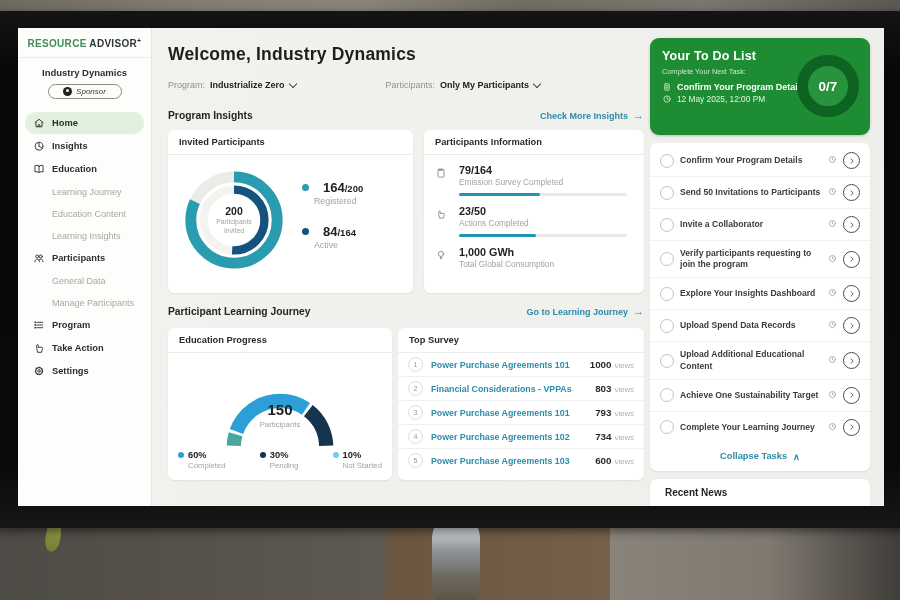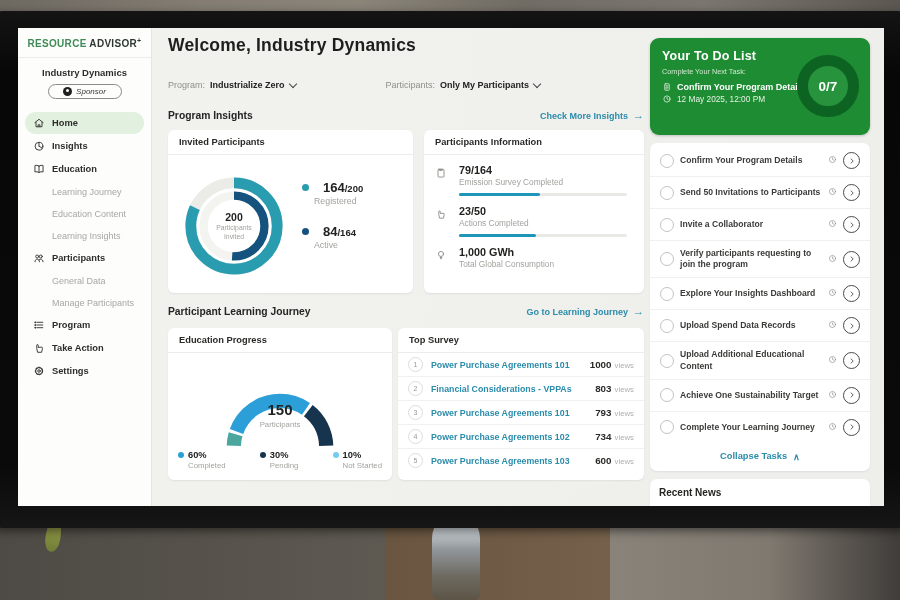--- a/index.html
+++ b/index.html
@@ -44,36 +44,36 @@
     padding:0 8px;border-radius:12px;cursor:pointer}
   .nav-item.active{background:#e2f1df}
   .nav-label{font-size:9.3px;font-weight:bold;color:#2d2d2b}
   .nav-ico{width:12px;height:12px;flex:0 0 auto;display:flex}
   .nav-ico svg{width:12px;height:12px;stroke:#3c3c3a;fill:none;stroke-width:1.3;
     stroke-linecap:round;stroke-linejoin:round}
   .nav-sub{height:21px;margin:1px 7px;padding:0 8px 0 27px;display:flex;align-items:center;cursor:pointer}
   .nav-sub .nav-label{color:#a7a7a3;font-weight:normal;font-size:9px}
   
   .main{position:absolute;left:134px;top:0;width:498px;height:478px}
-  .welcome{position:absolute;left:16px;top:7px;font-size:17.5px;font-weight:bold;color:#1e1e1c;letter-spacing:.2px}
+  .welcome{position:absolute;left:16px;top:16px;font-size:17.5px;font-weight:bold;color:#1e1e1c;letter-spacing:.2px}
   .filters{position:absolute;left:16px;top:52px;display:flex;gap:90px}
   .filter{display:flex;align-items:center;gap:5px;cursor:pointer}
   .f-label{color:#8f8f8b;font-size:9px}
   .f-value{font-size:9px;font-weight:bold;color:#222}
   .chev{width:5px;height:5px;border-right:1.4px solid #444;border-bottom:1.4px solid #444;
     transform:rotate(45deg);margin-top:-3px}
   .sec-head{position:absolute;display:flex;justify-content:space-between;align-items:center;
     left:16px;width:476px}
   .sec-title{font-size:10.3px;font-weight:bold;color:#252523}
   .sec-link{font-size:9px;font-weight:bold;color:#2b8cab;cursor:pointer;display:flex;gap:5px;align-items:center}
   .card{position:absolute;background:#fff;border-radius:6px;box-shadow:0 1px 2px rgba(0,0,0,.07);
     box-sizing:border-box}
   .card-head{padding:7px 11px;border-bottom:1px solid #ececea;font-size:9.3px;font-weight:bold;color:#2a2a28}
   
-  .donut-wrap{position:absolute;left:12px;top:42px;width:108px;height:108px}
+  .donut-wrap{position:absolute;left:12px;top:36px;width:108px;height:108px}
   .donut{width:108px;height:108px}
   .donut circle{fill:none}
   .trk{stroke:#ebebe7}.trk2{stroke:#f3f3ef}
   .donut-center{position:absolute;inset:0;display:flex;flex-direction:column;align-items:center;
     justify-content:center;text-align:center;line-height:1.25}
   .donut-center .dv{font-size:10.5px;font-weight:bold;color:#222}
   .donut-center .dl{font-size:6.8px;color:#a2a29e}
   .dlegend{position:absolute;left:134px;top:50px}
   .dleg-item{margin-bottom:18px}
   .dleg-line{display:flex;align-items:center;gap:14px}
@@ -127,21 +127,21 @@
   .todo-row{display:flex;align-items:center;gap:6px;padding:7px 10px;border-bottom:1px solid #f0f0ed;cursor:pointer}
   .cbx{width:12px;height:12px;border:1.4px solid #c3c3bf;border-radius:50%;flex:0 0 auto}
   .todo-label{flex:1;font-size:8.6px;font-weight:bold;color:#3b3b39;line-height:1.3}
   .mini-clock svg{width:9px;height:9px;stroke:#8f8f8b;fill:none;stroke-width:1.2;stroke-linecap:round}
   .go{width:15px;height:15px;border:1.3px solid #4a4a48;border-radius:50%;flex:0 0 auto;
     display:flex;align-items:center;justify-content:center}
   .go svg{width:8px;height:8px;stroke:#3c3c3a;fill:none;stroke-width:1.6;stroke-linecap:round;stroke-linejoin:round}
   .collapse{display:flex;justify-content:center;align-items:center;gap:6px;padding:8px 8px 7px;
     color:#2b8cab;font-size:9.3px;font-weight:bold;cursor:pointer}
   .news-card{margin-top:8px;background:#fff;border-radius:7px 7px 0 0;box-shadow:0 1px 2px rgba(0,0,0,.07)}
-  .news-head{padding:8px 9px;font-size:10px;font-weight:bold;color:#252523;border-bottom:1px solid #ececea}
+  .news-head{padding:8px 15px;font-size:10px;font-weight:bold;color:#252523;border-bottom:1px solid #ececea}
   .arrow{font-size:11px;line-height:1}
 </style>
 </head>
 <body>
 
 <div class="backdrop"></div>
 <div class="bg-left"></div>
 <div class="bg-mid"></div>
 <div class="bg-right"></div>
 <div class="leaf"></div>

